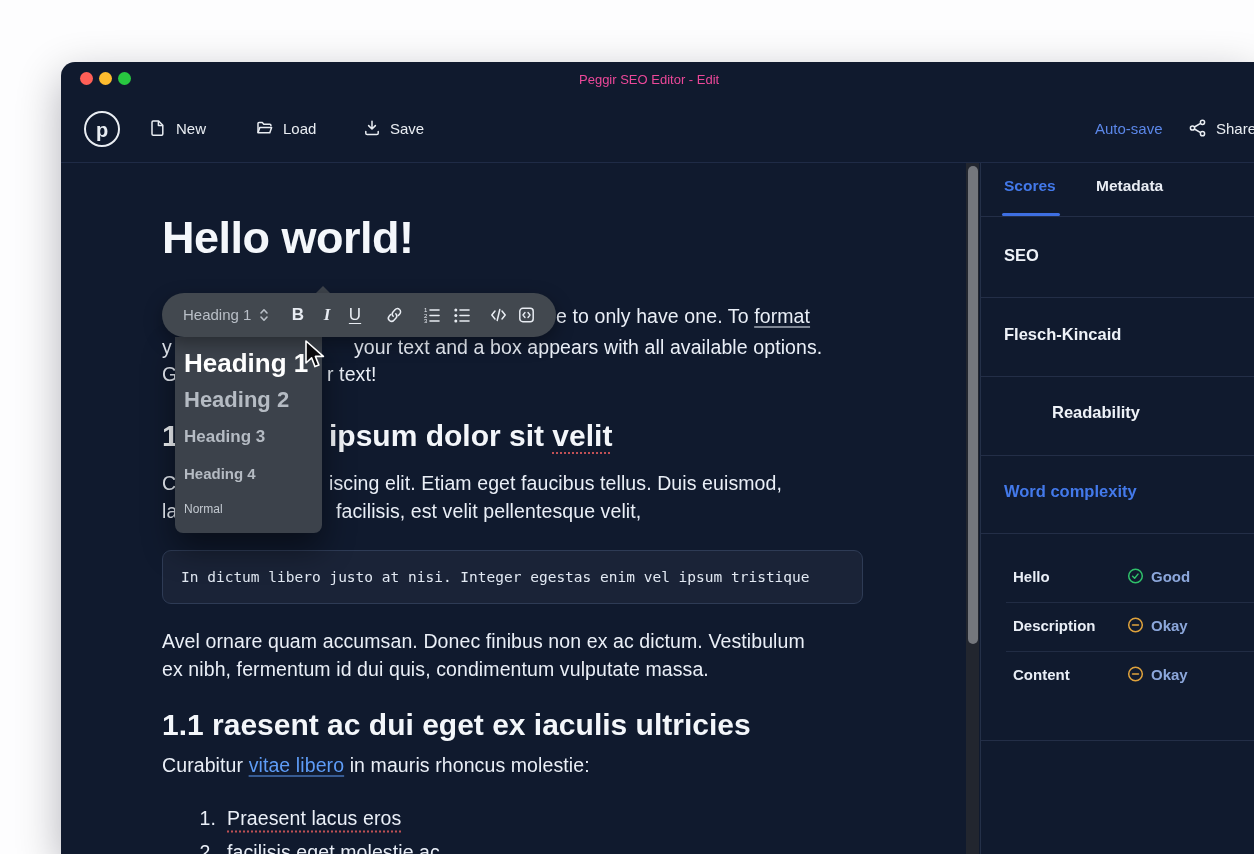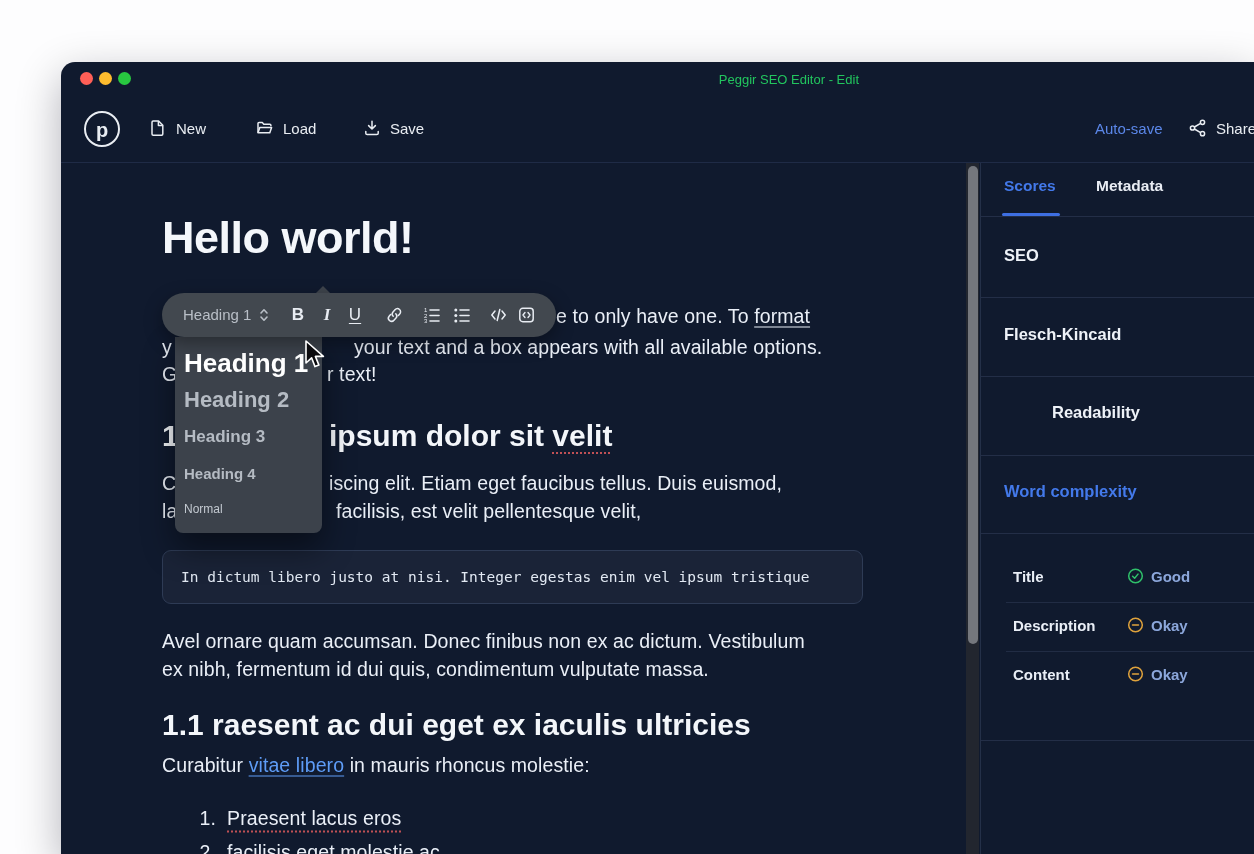--- a/index.html
+++ b/index.html
@@ -10,21 +10,21 @@
   }
   .abs{position:absolute;}
   .vc{transform:translateY(-50%);}
   #window{
     position:absolute;left:61px;top:62px;width:1193px;height:792px;
     background:#101a2e;border-radius:14px 0 0 0;overflow:hidden;
     box-shadow:0 14px 44px rgba(2,8,23,.30);
   }
   
   .dot{width:13px;height:13px;border-radius:50%;}
-  .win-title{font-size:13px;color:#22c55e;text-align:right;width:280px;white-space:nowrap;}
+  .win-title{font-size:13px;color:#ec4899;text-align:left;width:280px;white-space:nowrap;}
   .hdr-btn{display:flex;align-items:center;gap:9px;color:#e9edf2;cursor:default;}
   .hdr-btn .lbl{font-size:15px;font-weight:500;white-space:nowrap;}
   .autosave{font-size:15px;font-weight:500;color:#5b87e9;white-space:nowrap;}
   .hdr-divider{left:0;top:100px;width:100%;height:1px;background:#1f2b46;}
   .logo-circle{width:32px;height:32px;border:2.6px solid #e9edf2;border-radius:50%;
     display:flex;align-items:center;justify-content:center;}
   .logo-circle span{font-size:20px;font-weight:700;color:#e9edf2;line-height:1;margin-top:2px;}
   
   .h1{font-size:45px;font-weight:700;color:#f4f7fb;letter-spacing:-.5px;white-space:nowrap;}
   .h2{font-size:30px;font-weight:700;color:#f3f6fa;white-space:nowrap;}
@@ -245,21 +245,21 @@
 
   <div class="abs vc sec" style="left:943px;top:272px;">Flesch-Kincaid</div>
   <div class="abs sb-div" style="top:314px;"></div>
 
   <div class="abs vc sec" style="left:943px;top:350px;margin-left:48px;">Readability</div>
   <div class="abs sb-div" style="top:393px;"></div>
 
   <div class="abs vc sec sec-active" style="left:943px;top:429px;">Word complexity</div>
   <div class="abs sb-div" style="top:471px;"></div>
 
-  <div class="abs vc row-lbl" style="left:952px;top:514px;">Title</div>
+  <div class="abs vc row-lbl" style="left:952px;top:514px;">Hello</div>
   <svg class="abs vc" style="left:1066px;top:514px;" width="17" height="17" viewBox="0 0 17 17">
     <circle cx="8.5" cy="8.5" r="6.8" fill="none" stroke="#2fc06a" stroke-width="1.5"></circle>
     <path d="M5.6 8.8l2 2 3.4-4.2" fill="none" stroke="#2fc06a" stroke-width="1.5" stroke-linecap="round" stroke-linejoin="round"></path>
   </svg>
   <div class="abs vc row-status" style="left:1090px;top:514px;">Good</div>
   <div class="abs sb-div-inset" style="top:540px;"></div>
 
   <div class="abs vc row-lbl" style="left:952px;top:563px;">Description</div>
   <svg class="abs vc" style="left:1066px;top:563px;" width="17" height="17" viewBox="0 0 17 17">
     <circle cx="8.5" cy="8.5" r="6.8" fill="none" stroke="#dfa23c" stroke-width="1.5"></circle>

